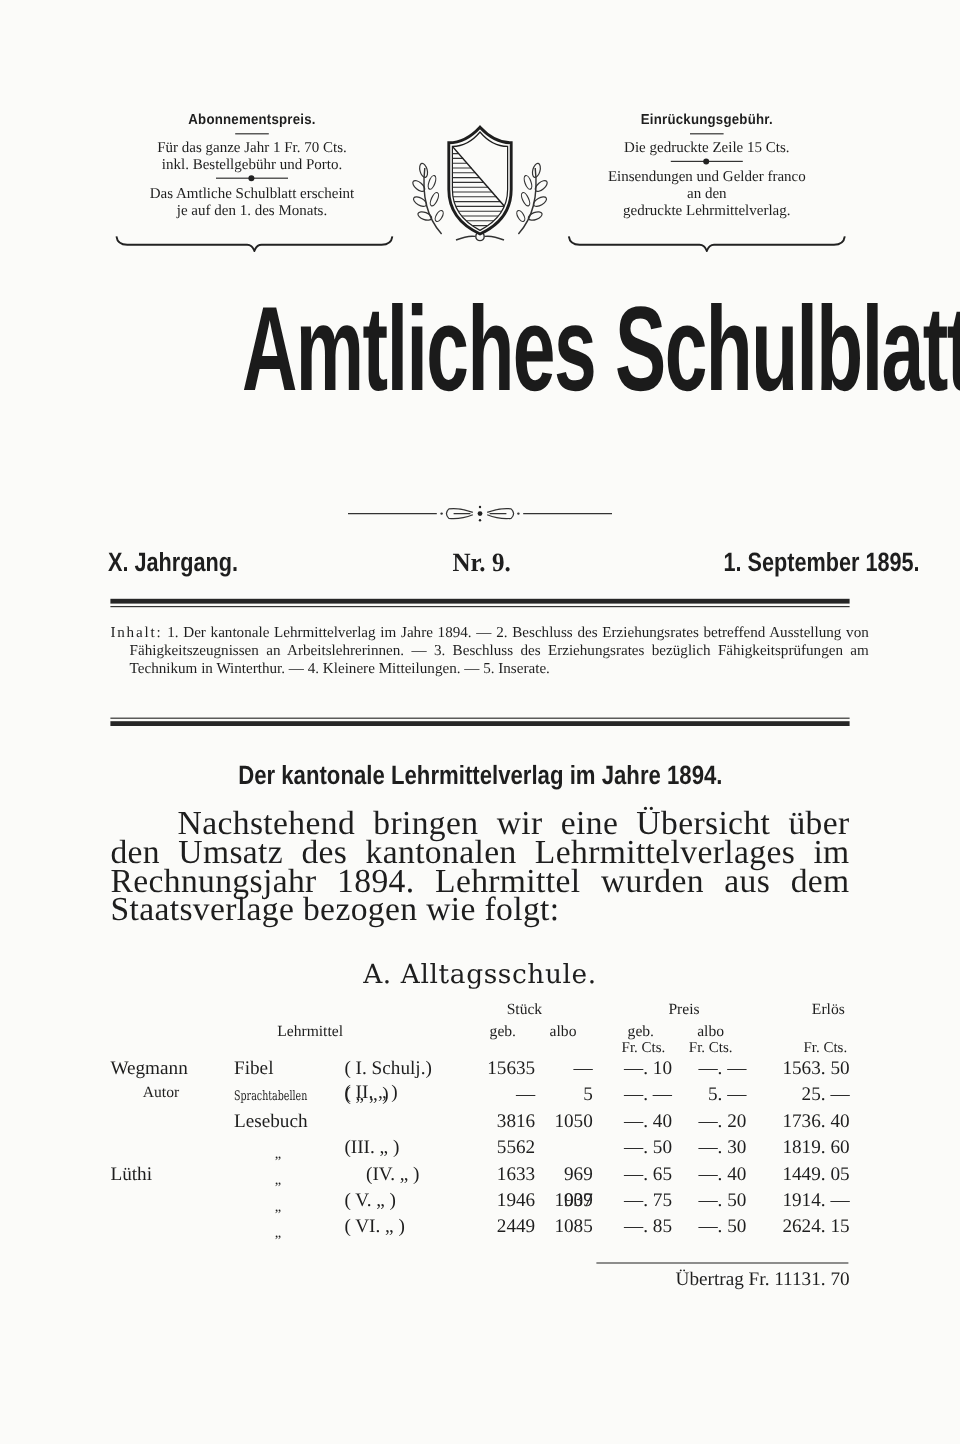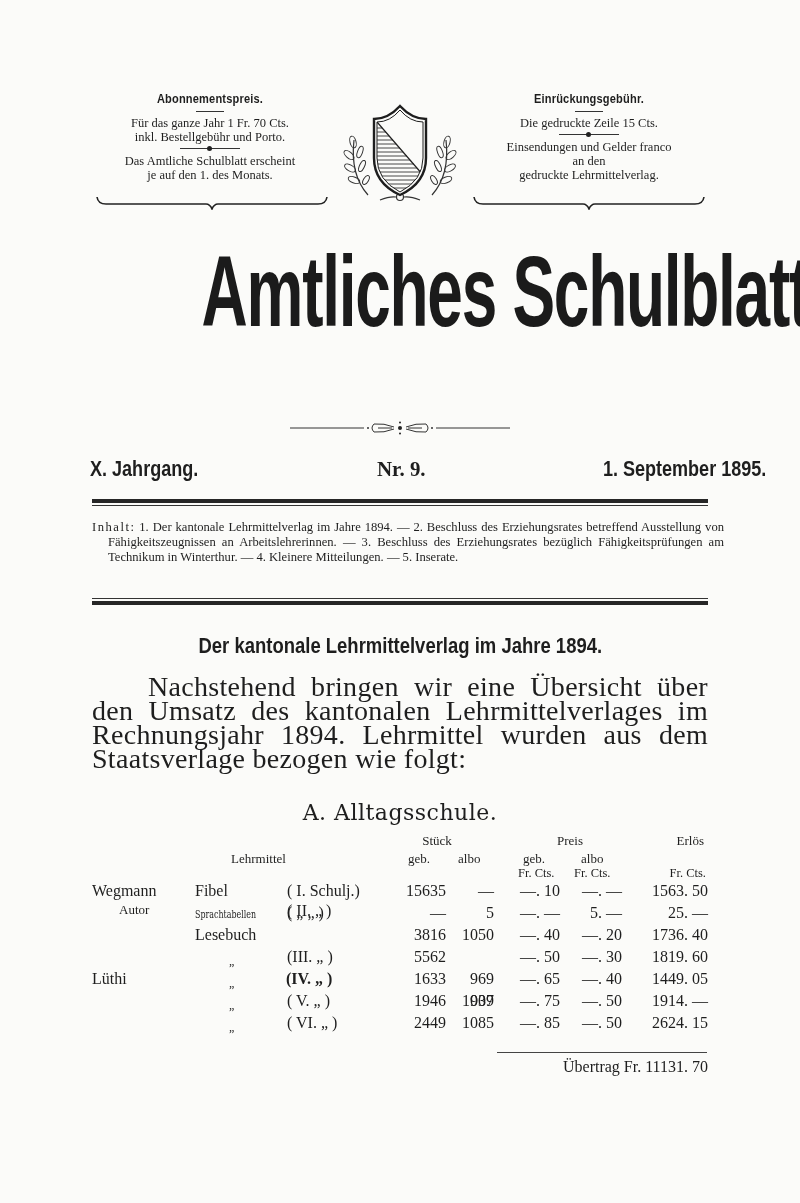--- a/index.html
+++ b/index.html
@@ -290,21 +290,21 @@
     <div class="cell row-cell ditto" style="left:229px; top:950px;">„</div>
     <div class="cell row-cell" style="left:287px; top:946px;">(III.  „  )</div>
     <div class="cell row-cell r" style="left:386px; top:946px; width:60px;">5562</div>
     <div class="cell row-cell r" style="left:448px; top:946px; width:46px;margin-top:44px;">1037</div>
     <div class="cell row-cell r" style="left:500px; top:946px; width:60px;">—. 50</div>
     <div class="cell row-cell r" style="left:562px; top:946px; width:60px;">—. 30</div>
     <div class="cell row-cell r" style="left:624px; top:946px; width:84px;">1819. 60</div>
 
     <div class="cell row-cell" style="left:92px; top:968px;">Lüthi</div>
     <div class="cell row-cell ditto" style="left:229px; top:972px;">„</div>
-    <div class="cell row-cell" style="left:286px; top:968px;font-weight:bold;">(IV.  „  )</div>
+    <div class="cell row-cell" style="left:305px; top:968px;">(IV.  „  )</div>
     <div class="cell row-cell r" style="left:386px; top:968px; width:60px;">1633</div>
     <div class="cell row-cell r" style="left:448px; top:968px; width:46px;">969</div>
     <div class="cell row-cell r" style="left:500px; top:968px; width:60px;">—. 65</div>
     <div class="cell row-cell r" style="left:562px; top:968px; width:60px;">—. 40</div>
     <div class="cell row-cell r" style="left:624px; top:968px; width:84px;">1449. 05</div>
 
     <div class="cell row-cell" style="left:92px; top:990px;"></div>
     <div class="cell row-cell ditto" style="left:229px; top:994px;">„</div>
     <div class="cell row-cell" style="left:287px; top:990px;">( V.  „  )</div>
     <div class="cell row-cell r" style="left:386px; top:990px; width:60px;">1946</div>

